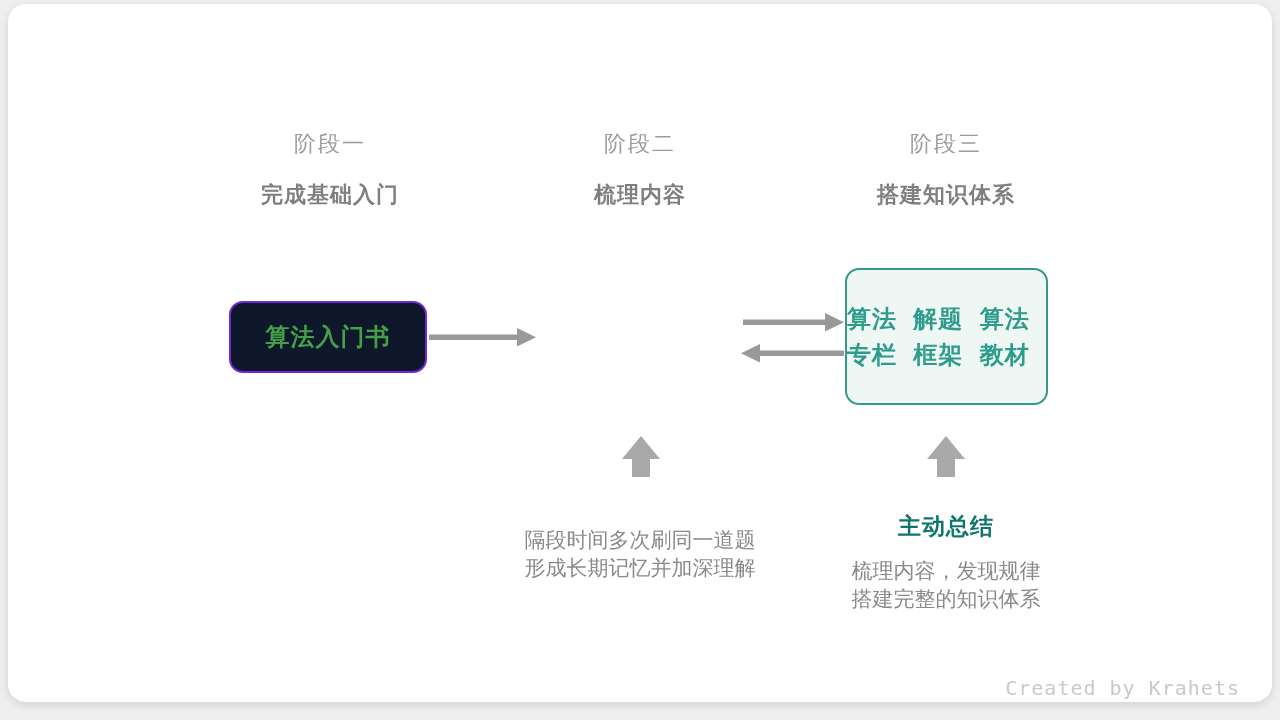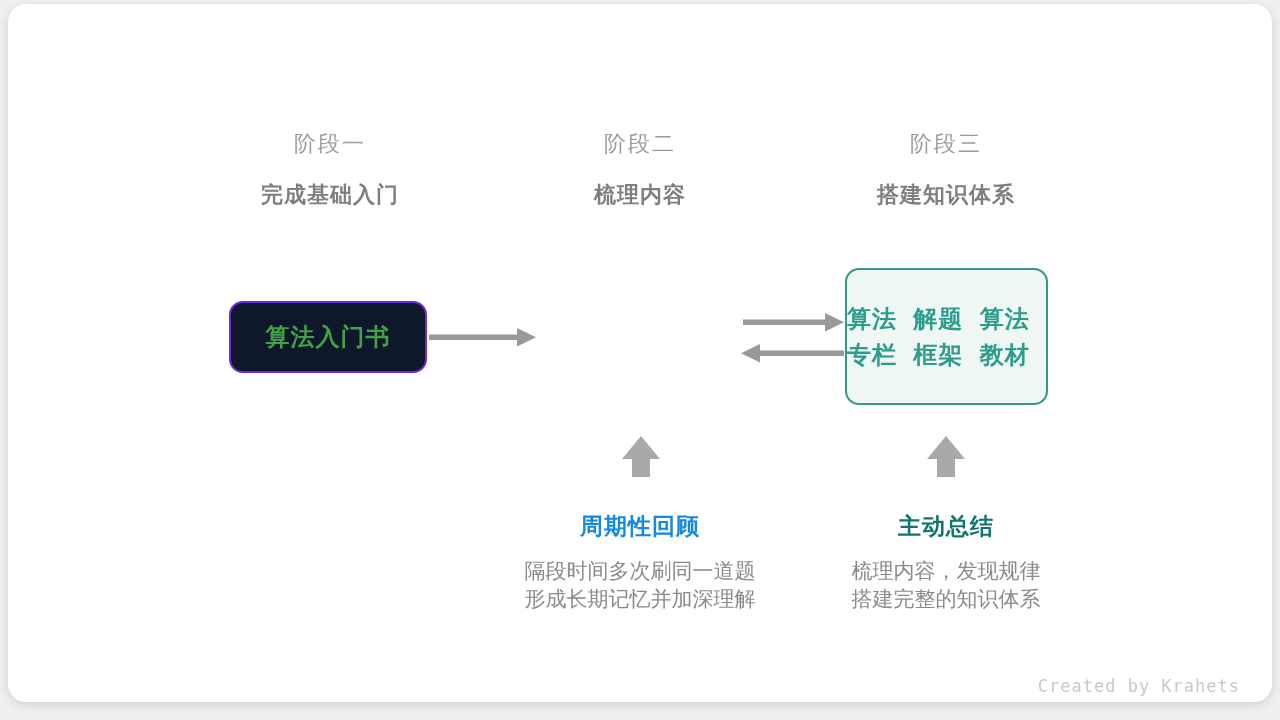--- a/index.html
+++ b/index.html
@@ -99,21 +99,21 @@
     font-size: 21px;
     color: #8a8a8a;
     line-height: 27.5px;
   }
   
   .credit {
     position: absolute;
     right: 40px;
     top: 676px;
     font-family: "DejaVu Sans Mono", monospace;
-    font-size: 17px;
+    font-size: 20px;
     color: #c9c9c9;
     letter-spacing: 1px;
   }
 </style>
 </head>
 <body>
 
 <div class="canvas">
   <div class="card"></div>
 
@@ -159,21 +159,20 @@
     <g fill="#a9a9a9">
       <polygon points="641,436 660,459 650,459 650,477 632,477 632,459 622,459"></polygon>
     </g>
 
     <g fill="#a9a9a9">
       <polygon points="946,436 965,459 955,459 955,477 937,477 937,459 927,459"></polygon>
     </g>
   </svg>
 
   <div class="annotation annotation-1">
-    <div class="annotation-title">周期性回顾</div>
     <div class="annotation-desc">
       <div>隔段时间多次刷同一道题</div>
       <div>形成长期记忆并加深理解</div>
     </div>
   </div>
   <div class="annotation annotation-2">
     <div class="annotation-title">主动总结</div>
     <div class="annotation-desc">
       <div>梳理内容，发现规律</div>
       <div>搭建完整的知识体系</div>

